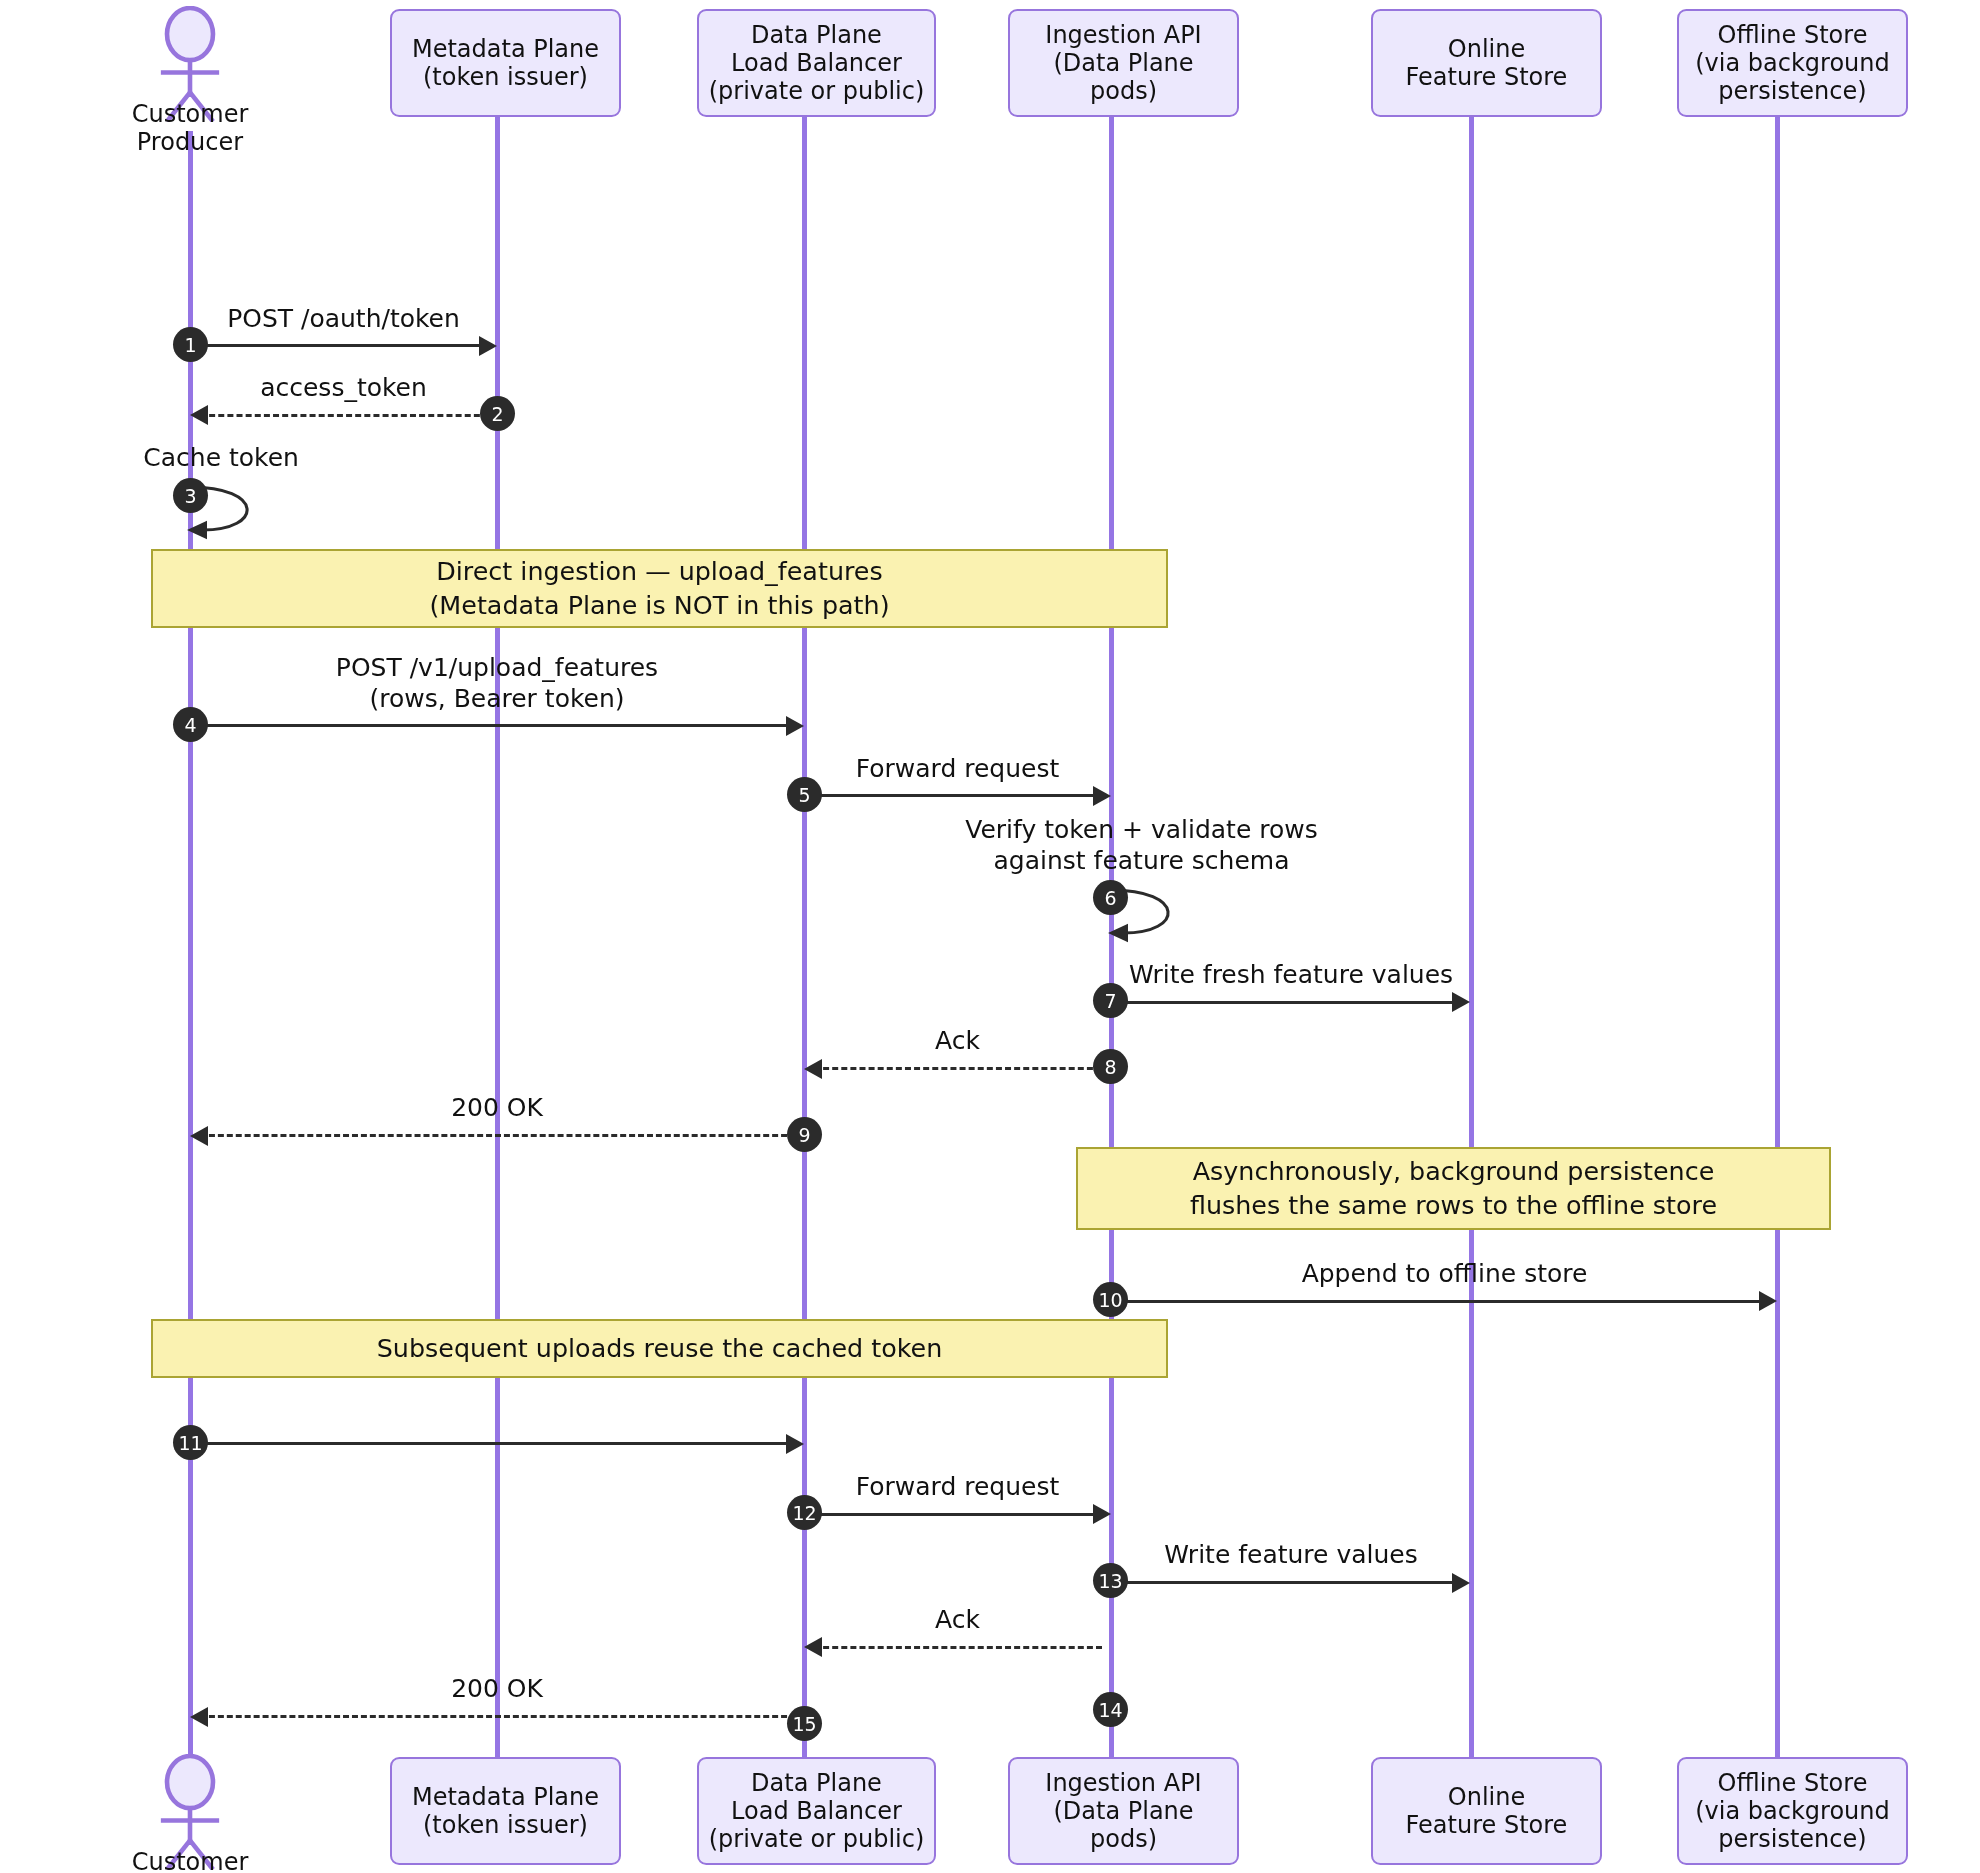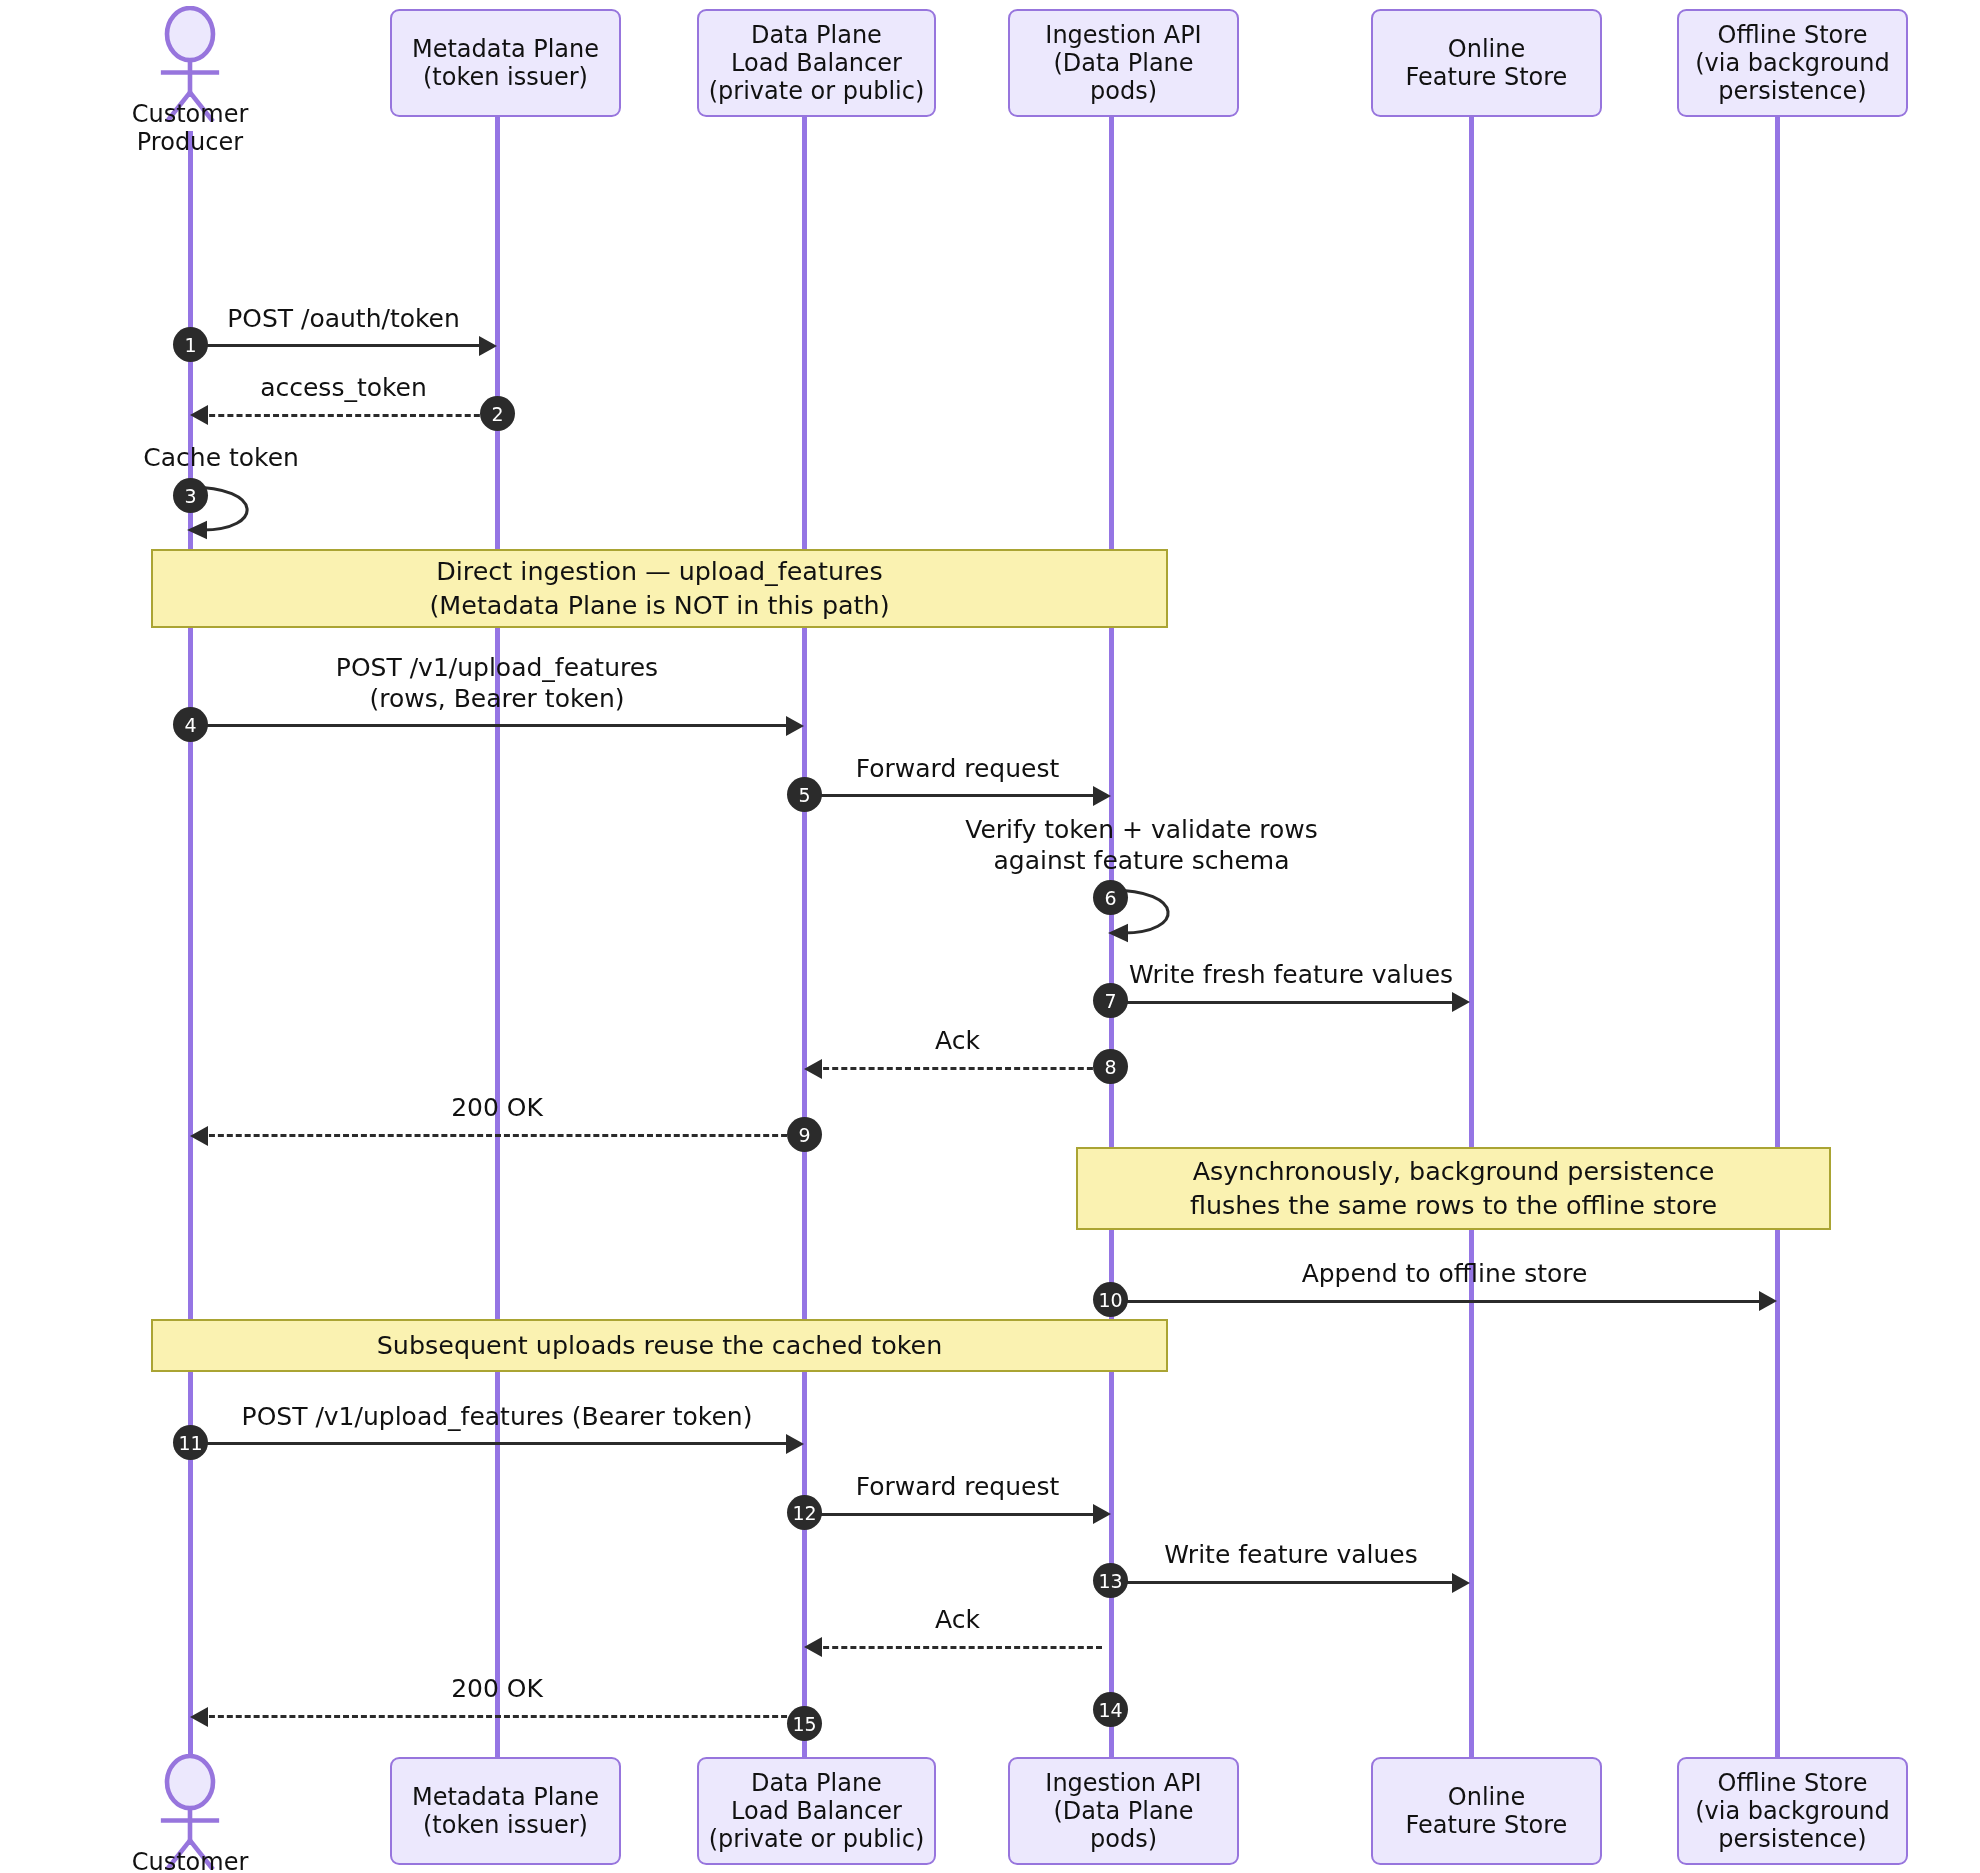--- a/index.html
+++ b/index.html
@@ -160,21 +160,21 @@
     <div class="participant-box" style="left: 1677px; top: 9.2px; width: 231px; height: 108px;">Offline Store
 (via background
 persistence)</div>
     <div class="participant-box" style="left: 1677px; top: 1757px; width: 231px; height: 108px;">Offline Store
 (via background
 persistence)</div>
     <div class="note" style="left: 151px; top: 549px; width: 1017px; height: 79px;">Direct ingestion — upload_features
 (Metadata Plane is NOT in this path)</div>
     <div class="note" style="left: 1076px; top: 1147px; width: 755px; height: 83px;">Asynchronously, background persistence
 flushes the same rows to the offline store</div>
-    <div class="note" style="left: 151px; top: 1319px; width: 1017px; height: 53px;">Subsequent uploads reuse the cached token</div>
+    <div class="note" style="left: 151px; top: 1319px; width: 1017px; height: 59px;">Subsequent uploads reuse the cached token</div>
     <div style="position: absolute; left: 0px; top: 0px; width: 100%; height: 0px;"></div>
     <div class="msg-line" style="left: 200px; top: 344px; width: 289px;"></div>
     <div class="arrowhead right" style="top: 336px; left: 479px;"></div>
     <div class="msg-label" style="left: 190px; width: 307px; top: 304px;">POST /oauth/token</div>
     <div class="seq-num" style="left: 173px; top: 327px;">1</div>
     <div style="position: absolute; left: 0px; top: 0px; width: 100%; height: 0px;"></div>
     <div class="msg-line dashed" style="left: 200px; top: 414px; width: 289px;"></div>
     <div class="arrowhead left" style="top: 405px; left: 190px;"></div>
     <div class="msg-label" style="left: 190px; width: 307px; top: 373px;">access_token</div>
     <div class="seq-num" style="left: 480px; top: 396px;">2</div>
@@ -220,21 +220,20 @@
     <div class="msg-label" style="left: 190px; width: 614px; top: 1093px;">200 OK</div>
     <div class="seq-num" style="left: 787px; top: 1117px;">9</div>
     <div style="position: absolute; left: 0px; top: 0px; width: 100%; height: 0px;"></div>
     <div class="msg-line" style="left: 1120px; top: 1300px; width: 648px;"></div>
     <div class="arrowhead right" style="top: 1291px; left: 1759px;"></div>
     <div class="msg-label" style="left: 1111px; width: 667px; top: 1259px;">Append to offline store</div>
     <div class="seq-num" style="left: 1093px; top: 1282px;">10</div>
     <div style="position: absolute; left: 0px; top: 0px; width: 100%; height: 0px;"></div>
     <div class="msg-line" style="left: 200px; top: 1442px; width: 596px;"></div>
     <div class="arrowhead right" style="top: 1434px; left: 786px;"></div>
-    <div class="msg-label" style="left: 190px; width: 614px; top: 1402px;">POST /v1/upload_features (Bearer token)</div>
     <div class="seq-num" style="left: 173px; top: 1425px;">11</div>
     <div style="position: absolute; left: 0px; top: 0px; width: 100%; height: 0px;"></div>
     <div class="msg-line" style="left: 814px; top: 1513px; width: 288px;"></div>
     <div class="arrowhead right" style="top: 1504px; left: 1093px;"></div>
     <div class="msg-label" style="left: 804px; width: 307px; top: 1472px;">Forward request</div>
     <div class="seq-num" style="left: 787px; top: 1495px;">12</div>
     <div style="position: absolute; left: 0px; top: 0px; width: 100%; height: 0px;"></div>
     <div class="msg-line" style="left: 1120px; top: 1581px; width: 341px;"></div>
     <div class="arrowhead right" style="top: 1573px; left: 1452px;"></div>
     <div class="msg-label" style="left: 1111px; width: 360px; top: 1540px;">Write feature values</div>

